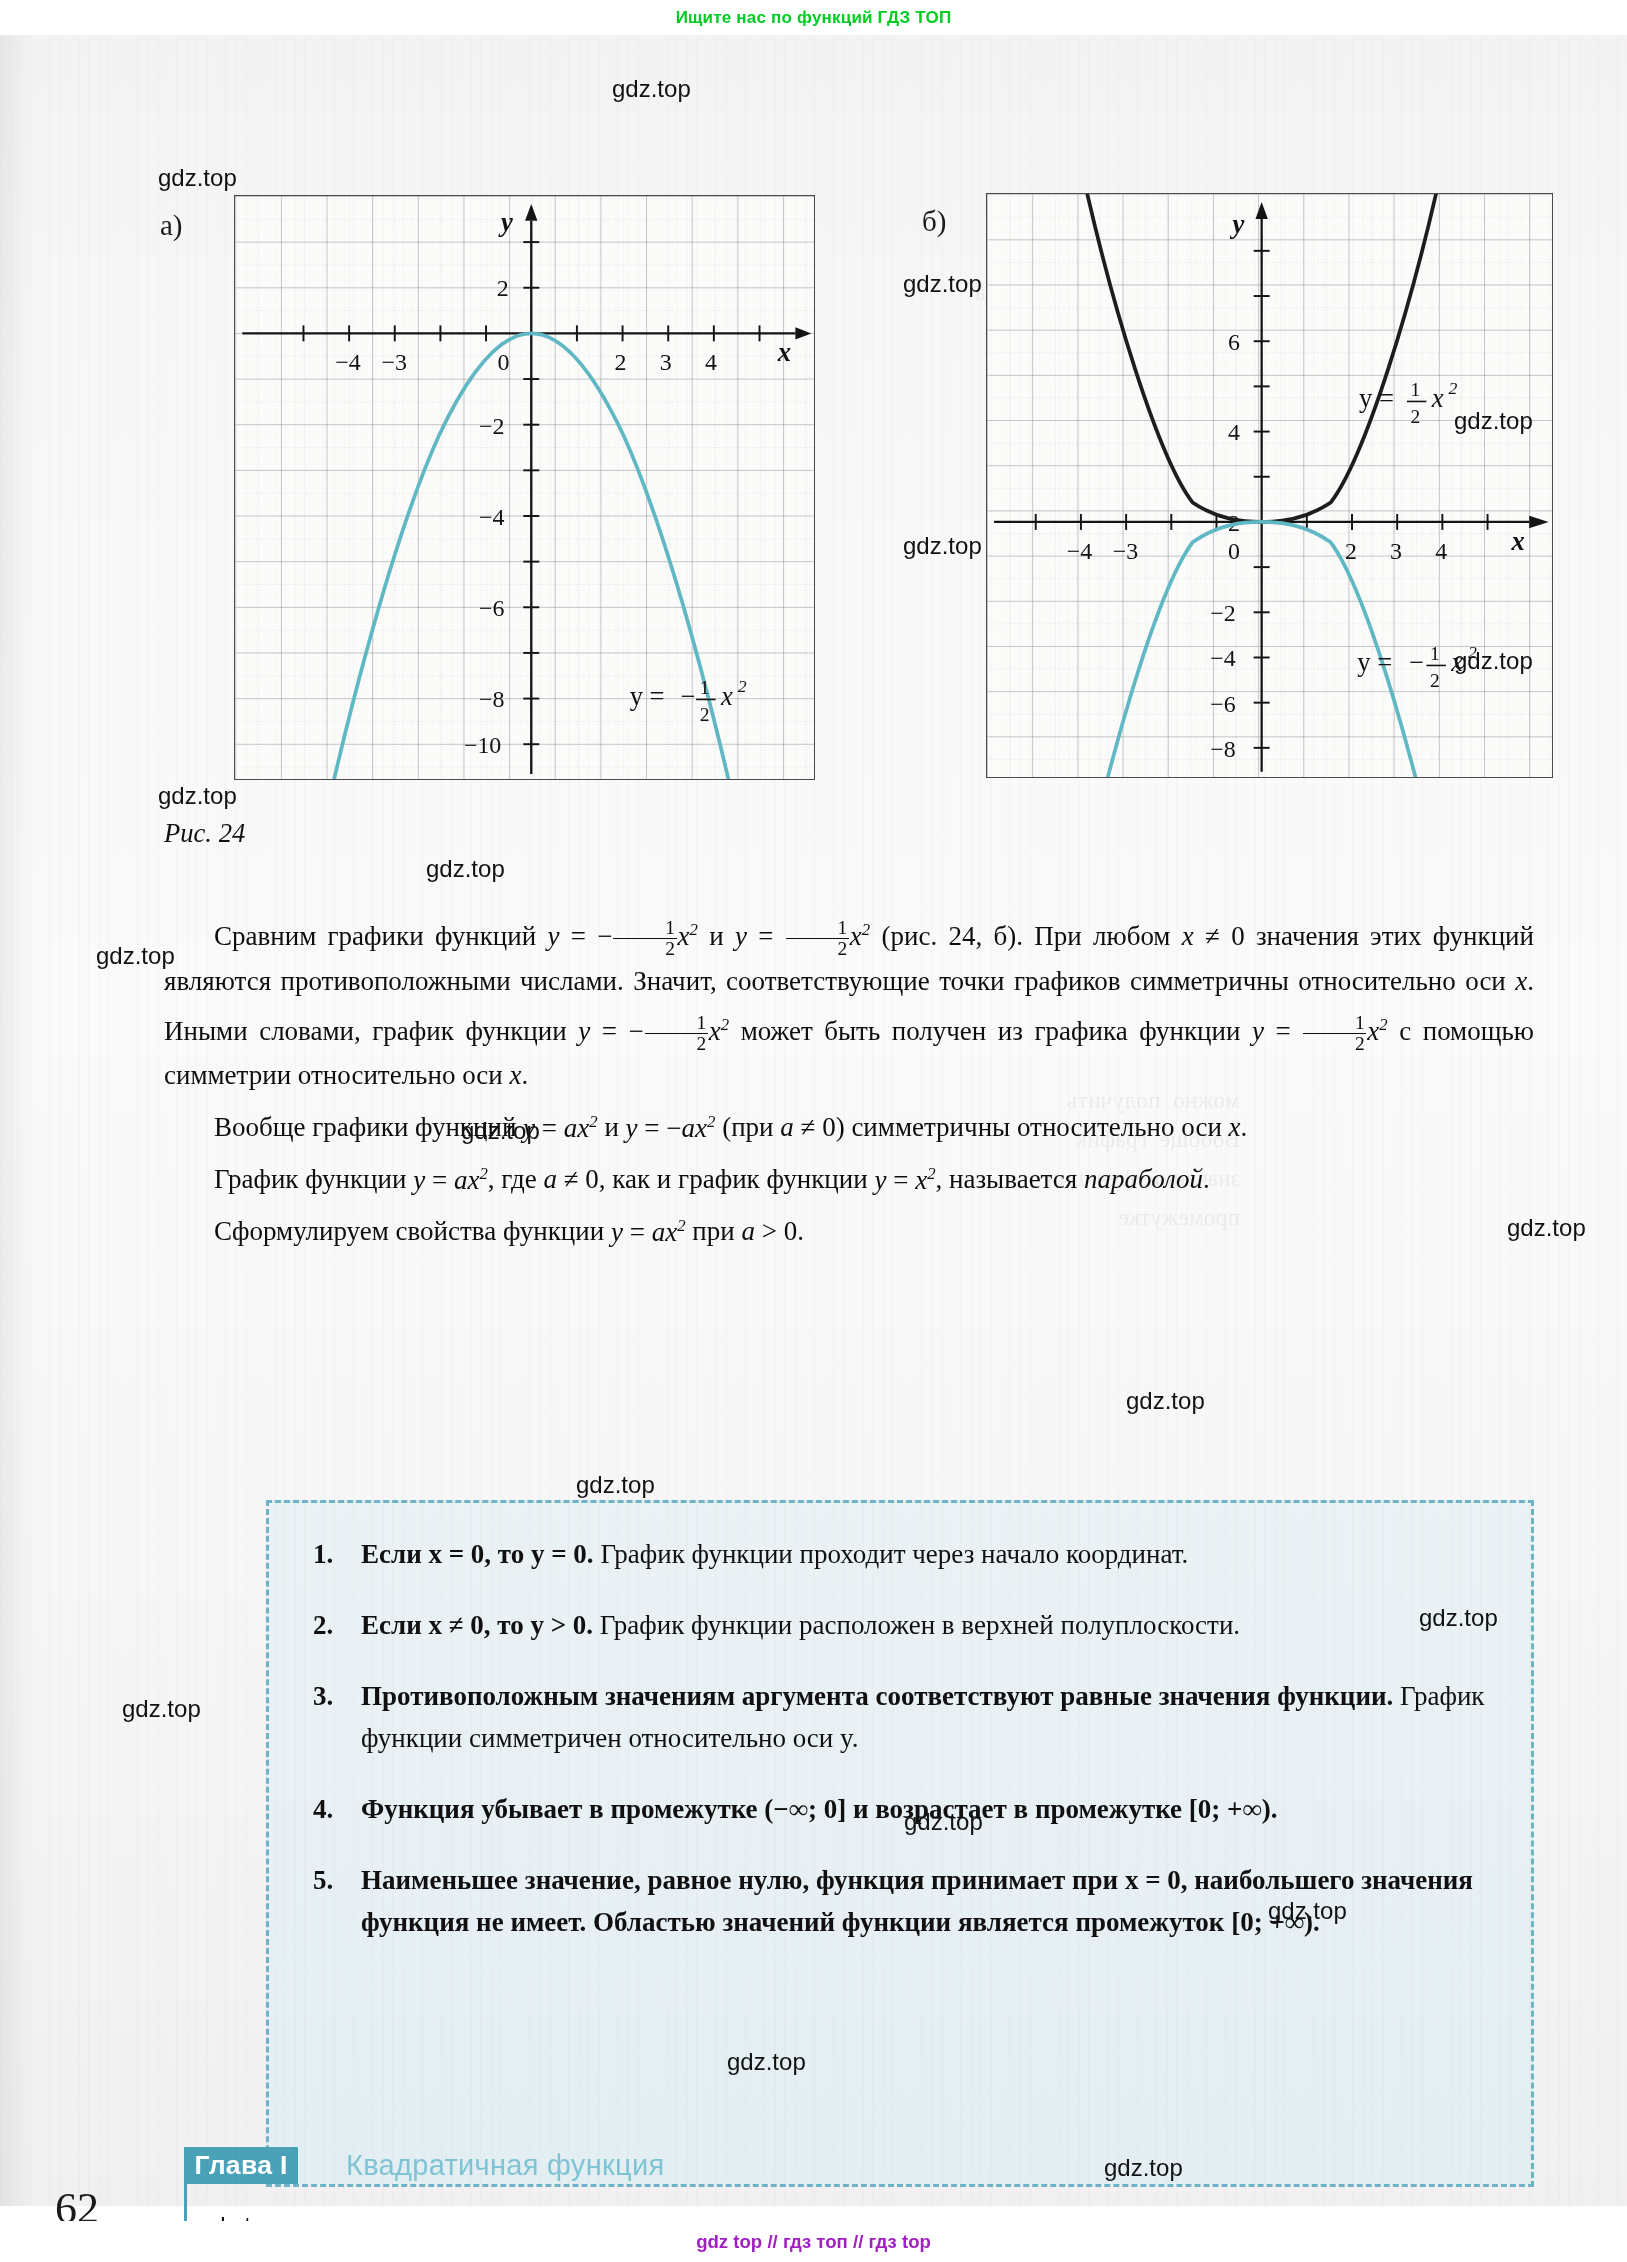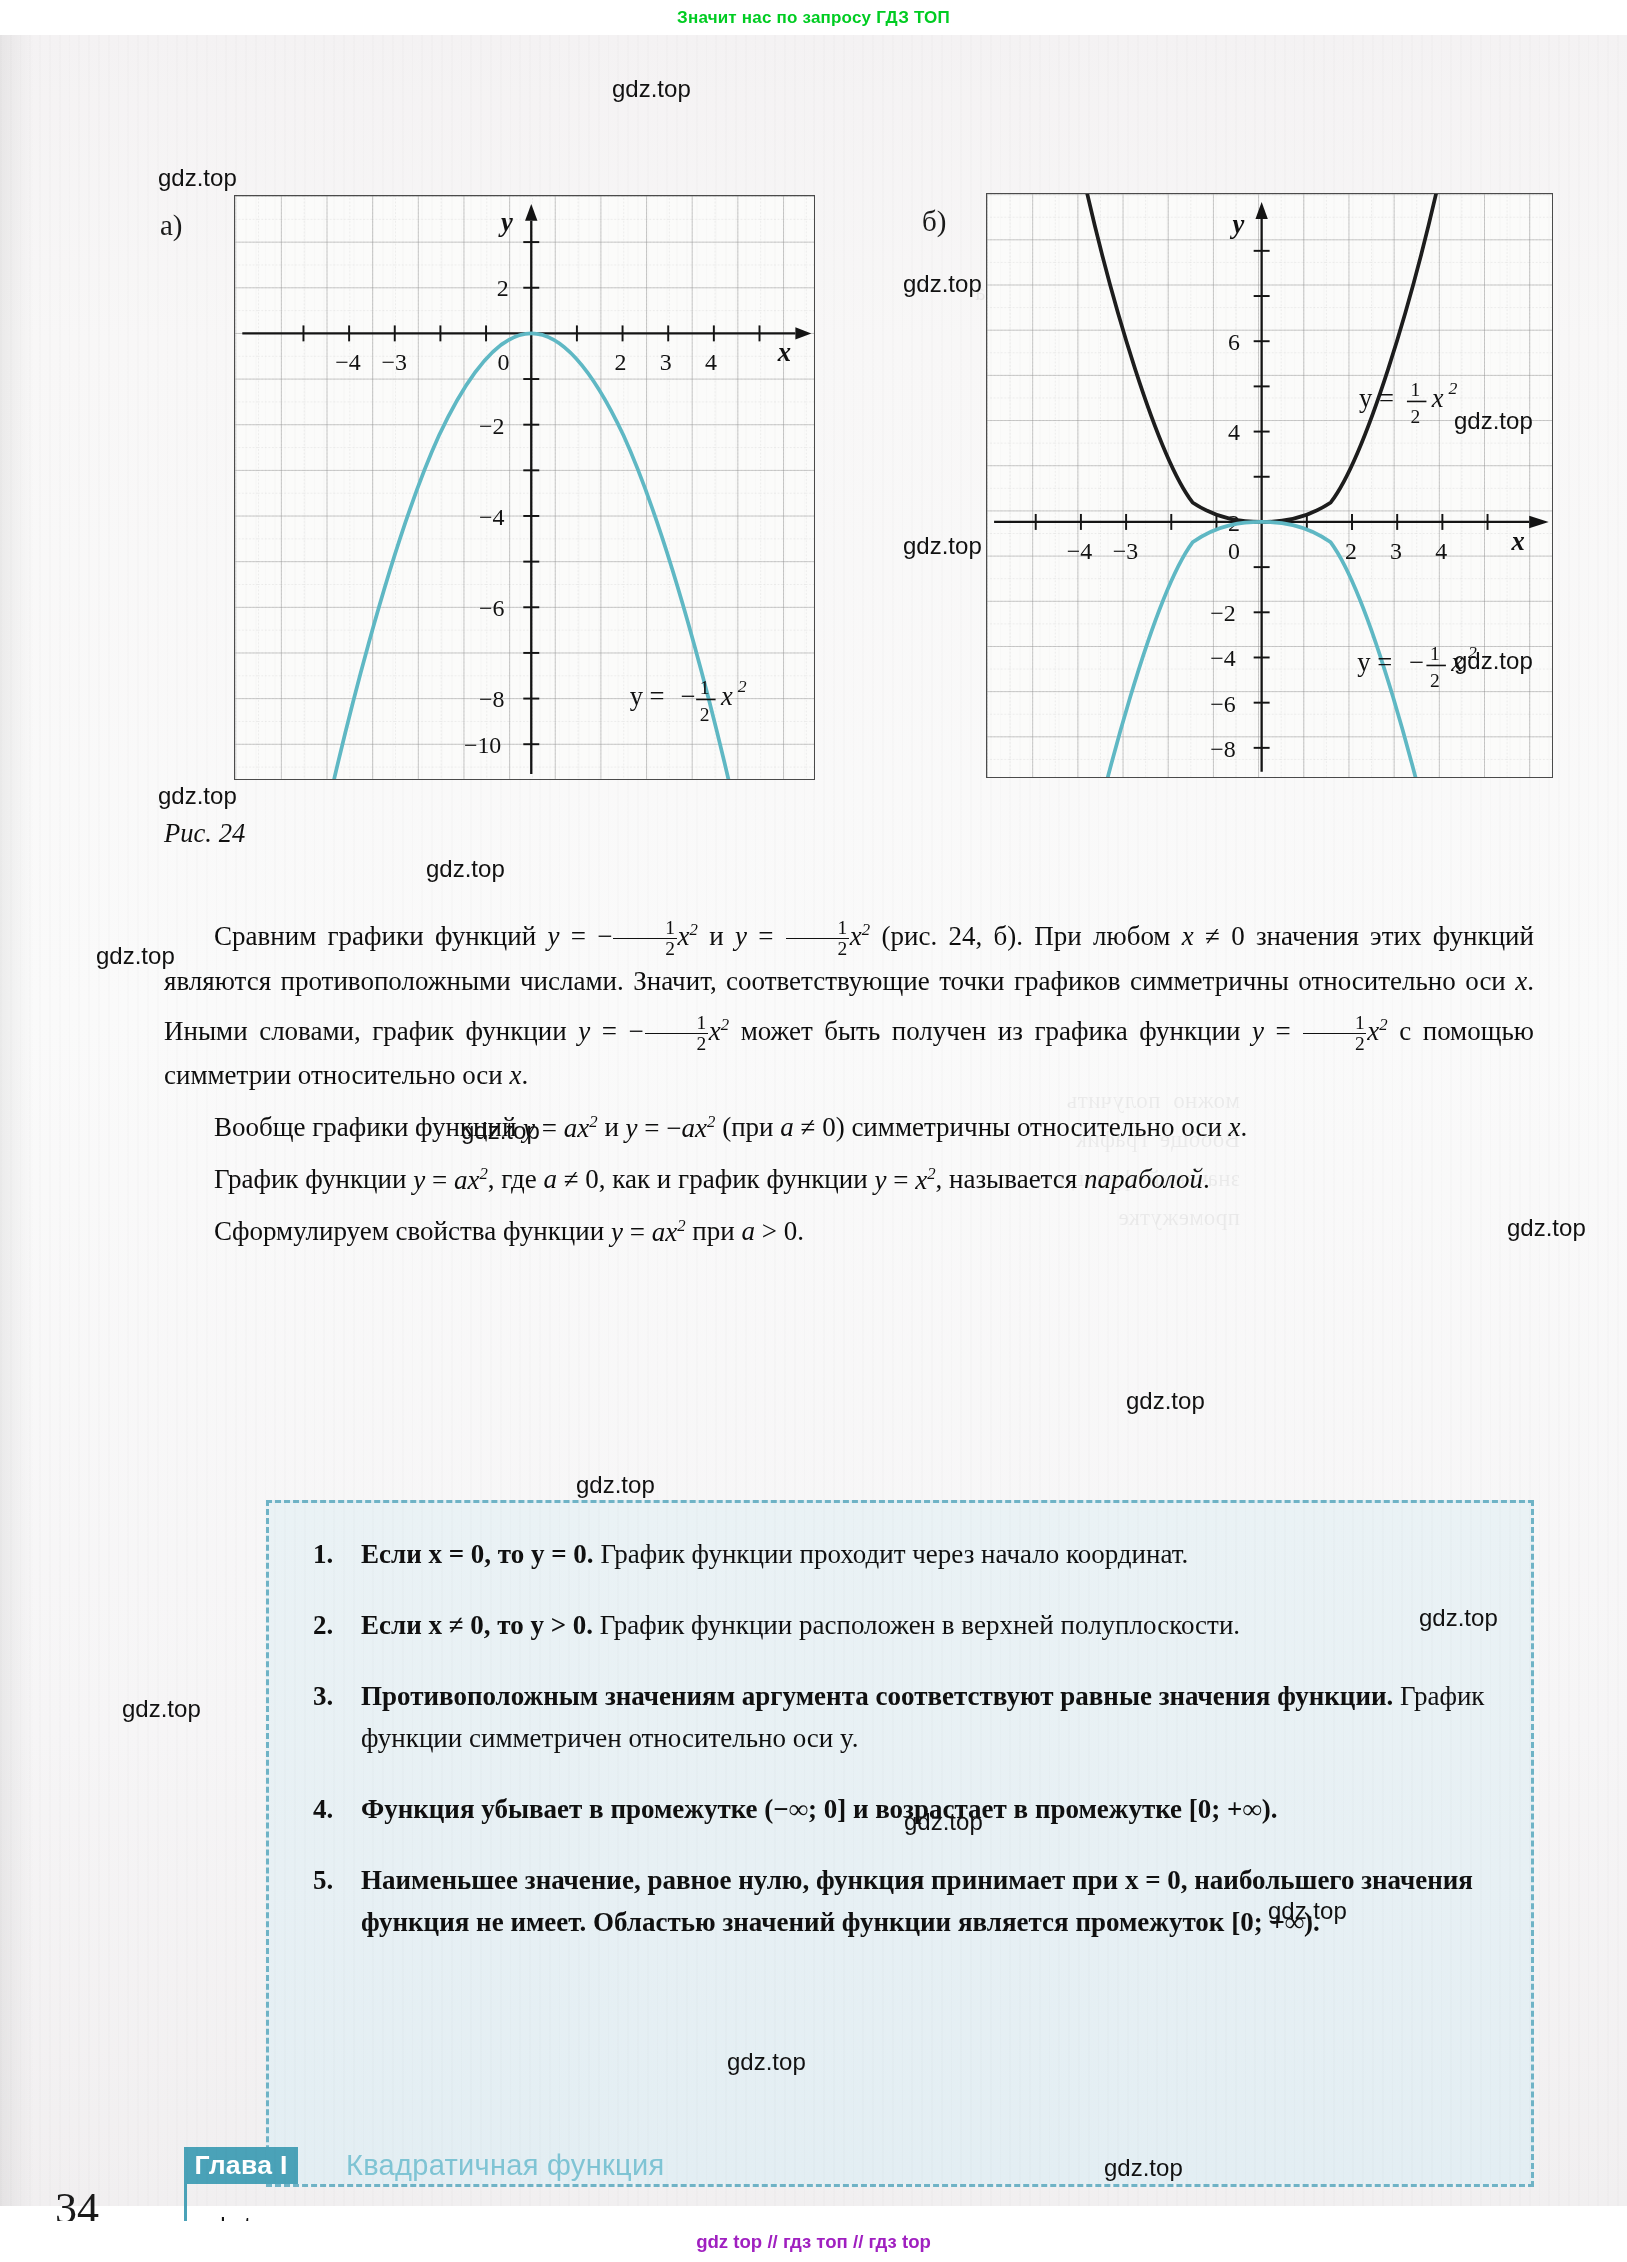--- a/index.html
+++ b/index.html
@@ -133,21 +133,21 @@
   }
 
   
   .axlabel{ font-family:"Liberation Serif", serif; font-size:27px; fill:#121212; }
   .axname{ font-family:"Liberation Serif", serif; font-style:italic; font-weight:700; font-size:30px; fill:#121212; }
 </style>
 </head>
 <body>
 
 <div id="promo-bar">
-  <span>Значит нас по запросу ГДЗ ТОП</span>
+  <span>Ищите нас по функций ГДЗ ТОП</span>
 </div>
 
 <div id="page-sheet">
 
   <div class="showthrough" style="left:975px; top:160px;">графика  функции
 относительно  оси
 симметрии  графика
 Сравним  графики
 значения  функций</div>
   <div class="showthrough" style="left:1046px; top:1046px;">можно  получить
@@ -369,21 +369,21 @@
     <ol>
       <li><b>Если x = 0, то y = 0.</b><span> График функции проходит через начало координат.</span></li>
       <li><b>Если x ≠ 0, то y &gt; 0.</b><span> График функции расположен в верхней полуплоскости.</span></li>
       <li><b>Противоположным значениям аргумента соответствуют равные значения функции.</b><span> График функции симметричен относительно оси y.</span></li>
       <li><b>Функция убывает в промежутке (−∞; 0] и возрастает в промежутке [0; +∞).</b><span></span></li>
       <li><b>Наименьшее значение, равное нулю, функция принимает при x = 0, наибольшего значения функция не имеет. Областью значений функции является промежуток [0; +∞).</b><span></span></li>
     </ol>
   </div>
 
   <div id="page-footer">
-    <div id="page-number">34</div>
+    <div id="page-number">62</div>
     <div id="footer-rule"></div>
     <div id="chapter-badge">Глава I</div>
     <div id="chapter-title">Квадратичная функция</div>
   </div>
 
   <div id="watermark-layer">
       <div class="wm" style="left: 612px; top: 40px;">gdz.top</div>
       <div class="wm" style="left: 158px; top: 129px;">gdz.top</div>
       <div class="wm" style="left: 903px; top: 235px;">gdz.top</div>
       <div class="wm" style="left: 1454px; top: 372px;">gdz.top</div>

